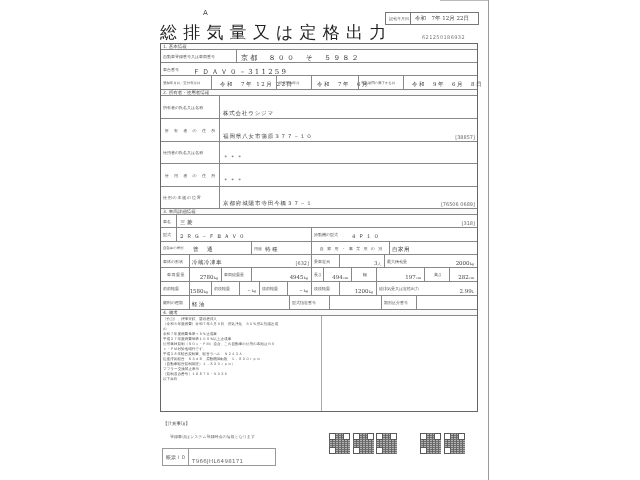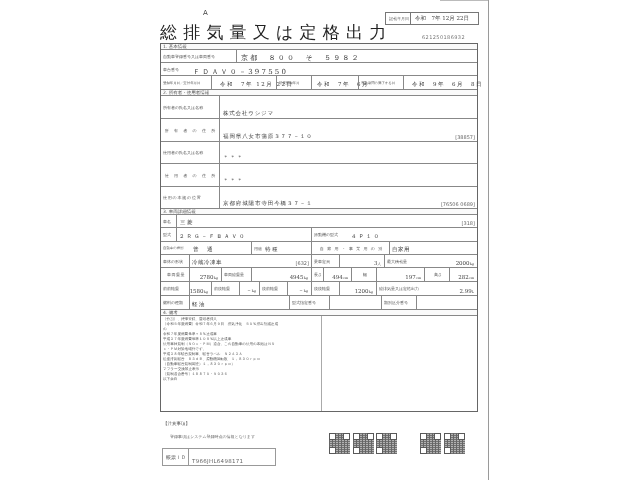--- a/index.html
+++ b/index.html
@@ -67,21 +67,21 @@
 
   <div class="row" style="top:6px;height:13px;">
     <div class="cell lbl" style="left:0;width:75px;">自動車登録番号又は車両番号</div>
     <div class="cell bl" style="left:75px;right:0;">
       <span class="v" style="left:4px;top:3px;">京都　８００　そ　５９８２</span>
     </div>
   </div>
 
   <div class="row" style="top:19px;height:13px;">
     <div class="cell lbl" style="left:0;width:30px;">車台番号</div>
-    <span class="v" style="left:32px;top:4px;">ＦＤＡＶ０－397550</span>
+    <span class="v" style="left:32px;top:4px;">ＦＤＡＶ０－311259</span>
   </div>
 
   <div class="row" style="top:32px;height:14px;">
     <div class="cell lbl" style="left:0;width:50px;font-size:3.4px;">登録年月日／交付年月日</div>
     <div class="cell bl" style="left:50px;width:65px;">
       <span class="v sm" style="left:8px;top:5px;">令和　7年 12月 22日</span>
     </div>
     <div class="cell bl lbl" style="left:115px;width:35px;font-size:3.4px;">初度登録年月</div>
     <div class="cell bl" style="left:150px;width:47px;">
       <span class="v sm" style="left:5px;top:5px;">令和　7年　6月</span>

